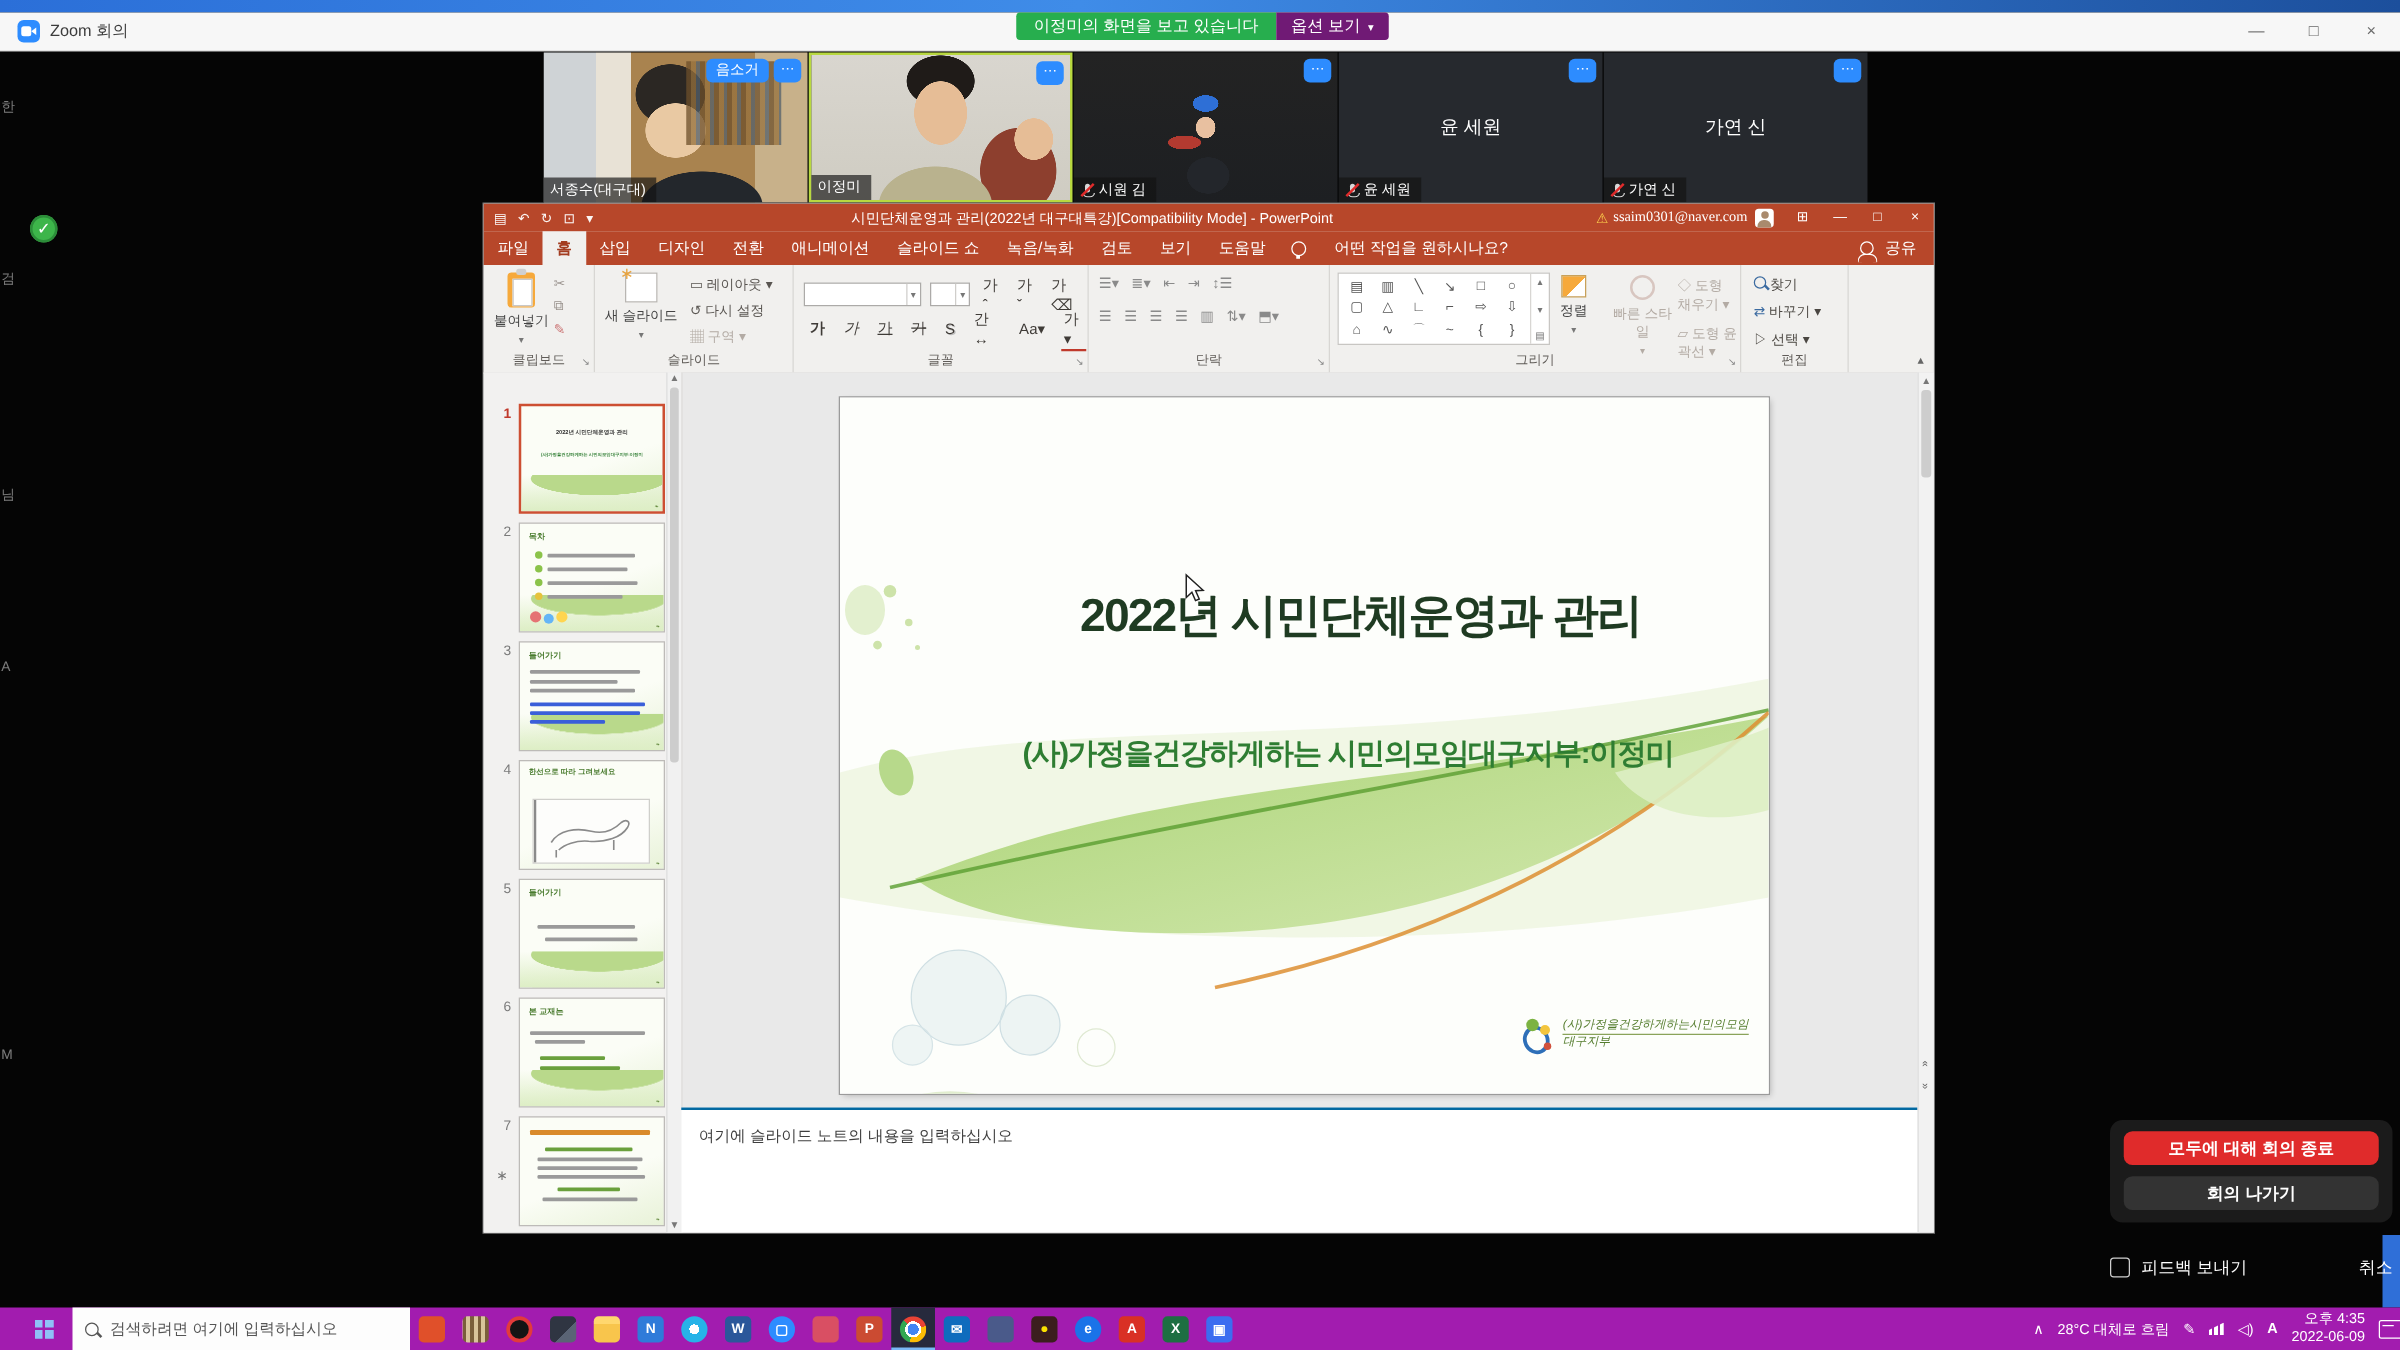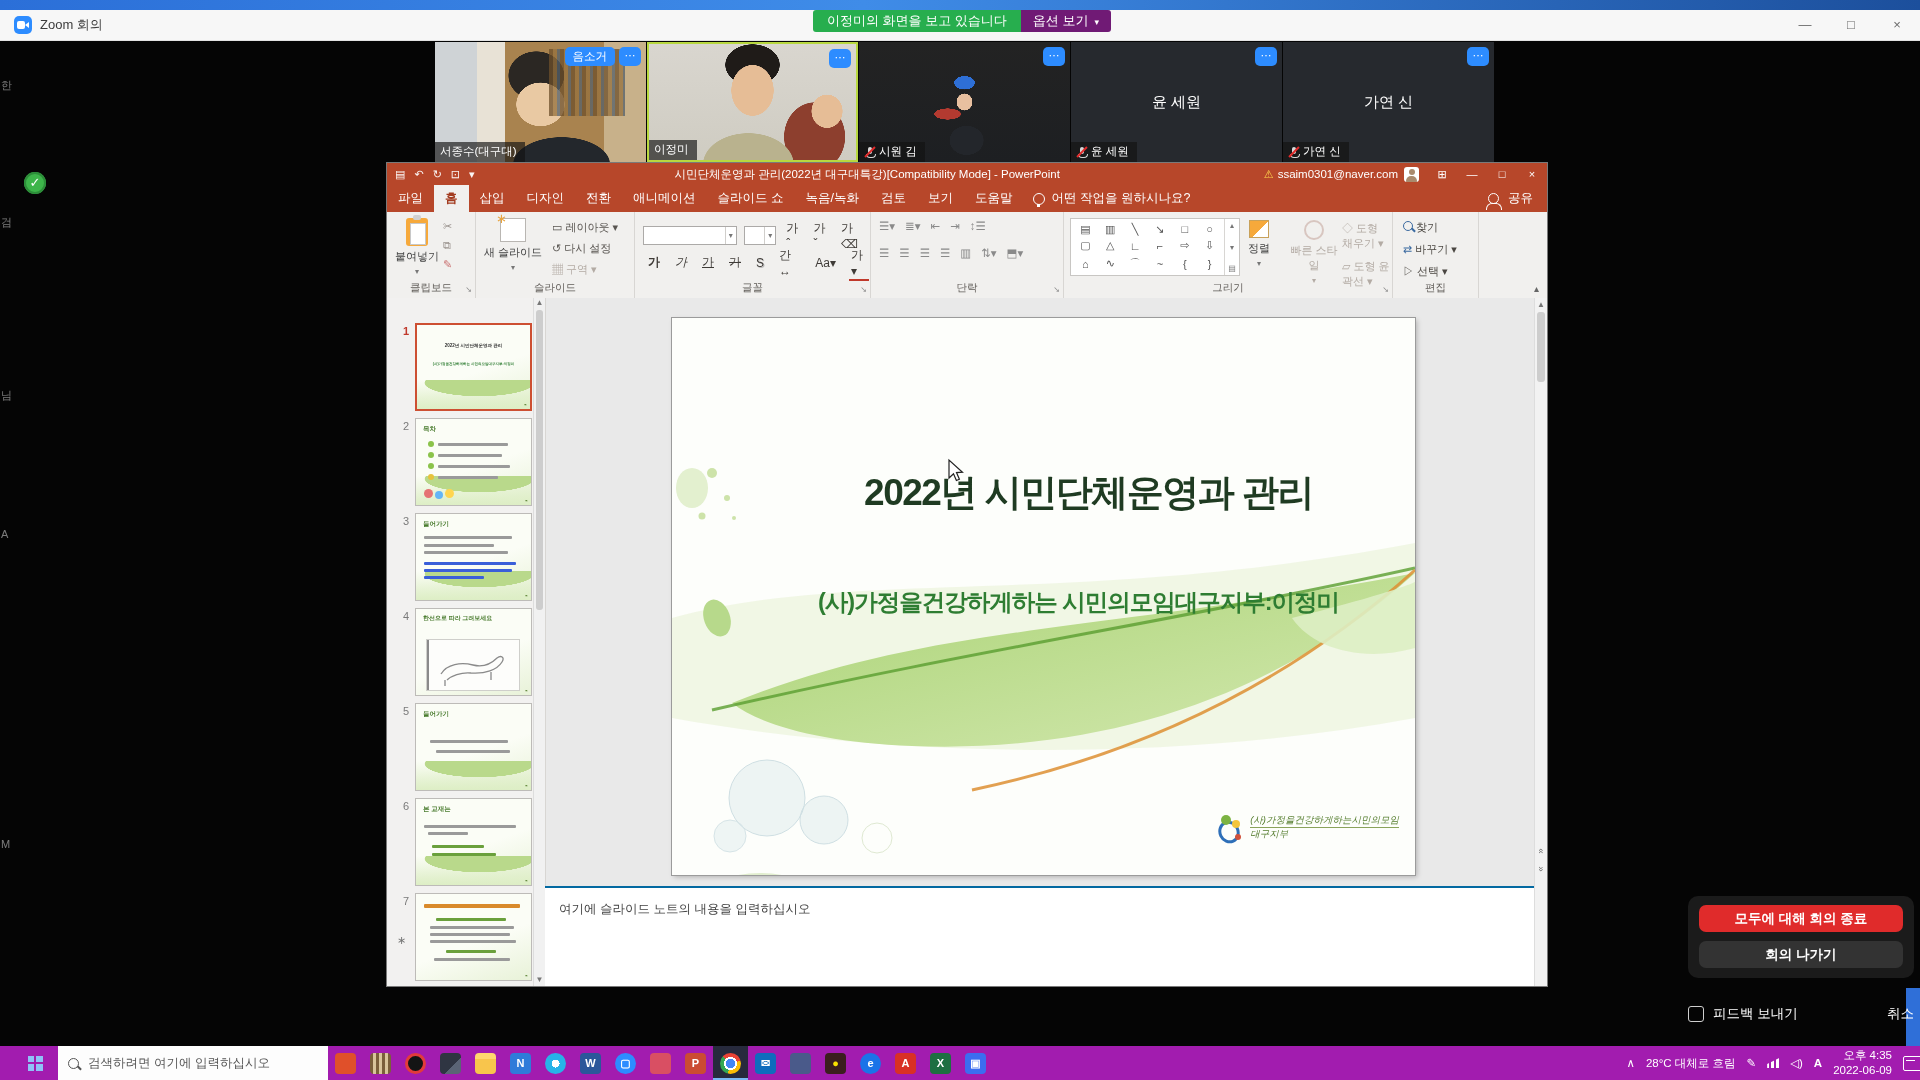--- a/index.html
+++ b/index.html
@@ -68,32 +68,32 @@
     color:#fff;text-align:center;line-height:22px;font-size:13px;box-shadow:0 0 0 2px #2c8d39 inset;}
 
   
   .ppt{left:387px;top:163px;width:1160px;height:823px;background:#f1f0ee;box-shadow:0 0 0 1px #7a7a7a;}
   .p-titlebar{position:absolute;left:0;top:0;width:100%;height:22px;background:#b7472a;color:#fff;
     display:flex;align-items:center;font-size:11.5px;}
   .qat{display:flex;gap:9px;margin-left:8px;font-size:11px;}
   .qat span{opacity:.95;}
   .p-title{flex:1;text-align:center;white-space:nowrap;overflow:hidden;}
   .p-warn{color:#ffd34d;margin:0 4px;font-size:11px;}
-  .p-acct{margin-right:6px;}
+  .p-acct{margin-right:6px;font-family:Liberation Serif, serif;}
   .p-avatar{width:15px;height:15px;border-radius:3px;background:#fff;position:relative;overflow:hidden;margin-right:8px;}
   .p-avatar:before{content:"";position:absolute;left:5px;top:2px;width:6px;height:6px;border-radius:50%;background:#a98a6d;}
   .p-avatar:after{content:"";position:absolute;left:2px;top:9px;width:11px;height:7px;border-radius:5px 5px 0 0;background:#a98a6d;}
   .p-ctl{display:flex;height:100%;}
   .p-ctl span{width:30px;text-align:center;line-height:22px;font-size:11px;}
 
   .p-tabs{position:absolute;left:0;top:22px;width:100%;height:27px;background:#b7472a;display:flex;
     align-items:stretch;color:#fff;font-size:12.5px;}
   .ptab{padding:0 11px;line-height:27px;}
   .ptab.active{background:#f1f0ee;color:#a5precision;color:#a33c20;font-weight:bold;}
-  .tellme{display:flex;align-items:center;gap:6px;padding:0 10px;}
+  .tellme{display:flex;align-items:center;gap:22px;padding:0 10px;}
   .bulb{width:10px;height:10px;border:1.5px solid #fff;border-radius:50%;position:relative;}
   .bulb:after{content:"";position:absolute;left:3px;top:10px;width:3px;height:3px;background:#fff;}
   .p-share{margin-left:auto;display:flex;align-items:center;gap:9px;padding:0 14px;}
   .share-person{width:9px;height:9px;border:1.5px solid #fff;border-radius:50%;position:relative;}
   .share-person:after{content:"";position:absolute;left:-3px;top:9px;width:14px;height:6px;border:1.5px solid #fff;border-bottom:none;border-radius:6px 6px 0 0;}
 
   .ribbon{position:absolute;left:0;top:49px;width:100%;height:86px;background:#f1f0ee;border-bottom:1px solid #d5d2cf;}
   .grp{position:absolute;top:0;height:86px;border-right:1px solid #d8d6d3;box-sizing:border-box;}
   .glabel{position:absolute;bottom:3px;left:0;right:0;text-align:center;font-size:10.5px;color:#605c58;}
   .launcher{position:absolute;right:3px;bottom:4px;font-size:8px;color:#8a8a8a;}

